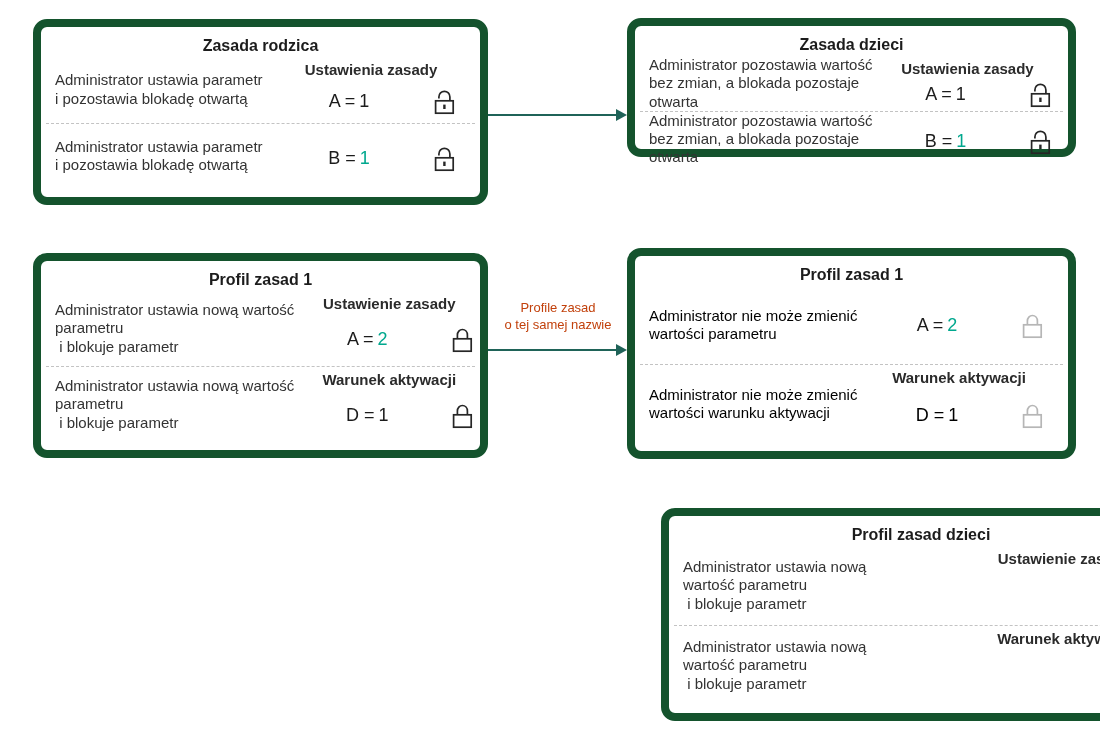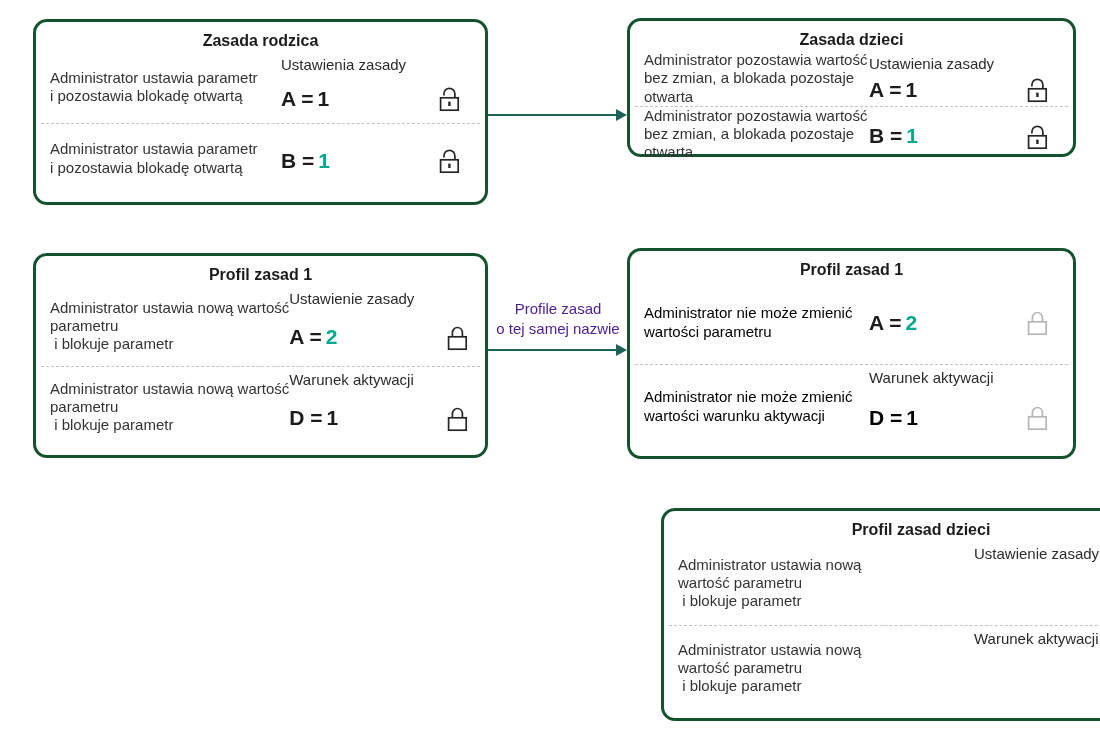--- a/index.html
+++ b/index.html
@@ -1,41 +1,41 @@
 <!DOCTYPE html>
 <html><head>
 <meta charset="utf-8">
 <style>
   html,body{margin:0;padding:0;background:#ffffff;}
   body{font-family:"Liberation Sans", sans-serif;}
   #scene{position:relative;width:1100px;height:736px;background:#ffffff;overflow:hidden;}
 
-  .box{position:absolute;border:3px solid #14532d;border-radius:14px;background:#fff;
+  .box{position:absolute;border:8px solid #14532d;border-radius:14px;background:#fff;
        display:flex;flex-direction:column;box-sizing:border-box;}
   .box-title{text-align:center;font-weight:700;font-size:16px;color:#1c1c1c;padding:10px 6px 0;}
   .box-body{flex:1;display:flex;flex-direction:column;padding:2px 0 8px;}
   .section{flex:1;display:flex;align-items:stretch;padding:0 14px;}
   .divider{border-top:1.5px dashed #c3c3c3;margin:0 5px;height:0;}
   .desc{flex:1;display:flex;align-items:center;font-size:15px;line-height:1.22;color:#333333;white-space:pre;}
   .right-col{width:190px;flex-shrink:0;display:flex;flex-direction:column;}
-  .sec-header{font-size:15px;color:#2b2b2b;text-align:left;line-height:1.25;padding-top:4px;}
+  .sec-header{font-size:15px;color:#2b2b2b;text-align:center;line-height:1.25;padding-top:4px;font-weight:bold;}
   .vrow{flex:1;display:flex;align-items:center;}
-  .value{width:146px;text-align:left;font-size:21px;font-weight:700;color:#1c1c1c;white-space:nowrap;}
+  .value{width:146px;text-align:center;font-size:18px;font-weight:400;color:#1c1c1c;white-space:nowrap;}
   .value .num{margin-left:4px;}
   .num-teal{color:#00A88E;}
   .muted{color:#000000;}
   .lock-cell{width:44px;display:flex;justify-content:center;align-items:center;}
   .lock-black{color:#262626;}
   .lock-gray{color:#b6b6b6;}
 
   .arrow{position:absolute;height:0;}
   .arrow .shaft{position:absolute;left:0;top:-1.25px;height:2.5px;background:#1F6358;}
   .arrow .head{position:absolute;top:-6px;width:0;height:0;
       border-top:6px solid transparent;border-bottom:6px solid transparent;border-left:11px solid #1F6358;}
-  .arrow-label{position:absolute;font-size:15px;line-height:1.32;color:#4c1d95;text-align:center;white-space:pre;}
+  .arrow-label{position:absolute;font-size:13px;line-height:1.32;color:#c2410c;text-align:center;white-space:pre;}
 </style>
 </head>
 <body>
 
 <div id="scene">
 
   <div class="box" style="left:33px;top:19px;width:455px;height:186px;">
     <div class="box-title">Zasada rodzica</div>
     <div class="box-body">
       <div class="section">

